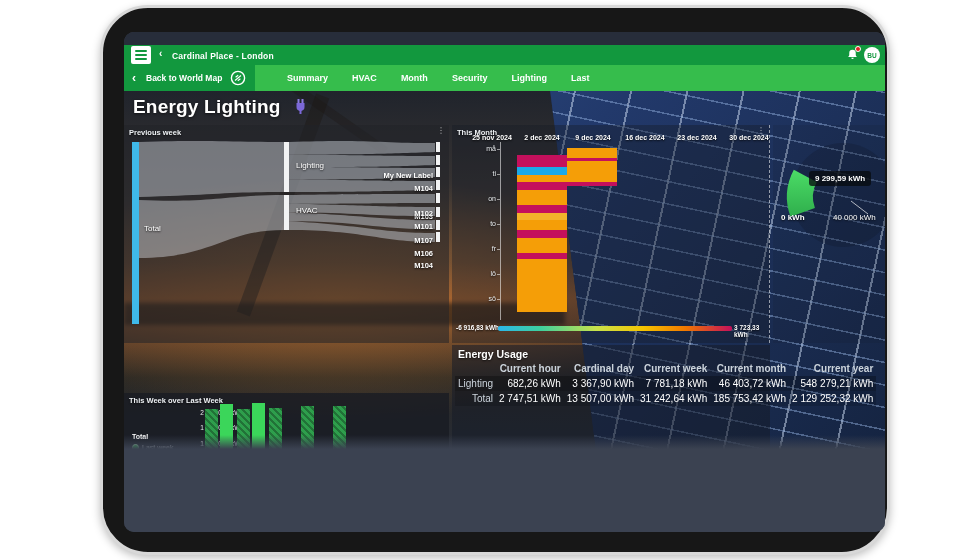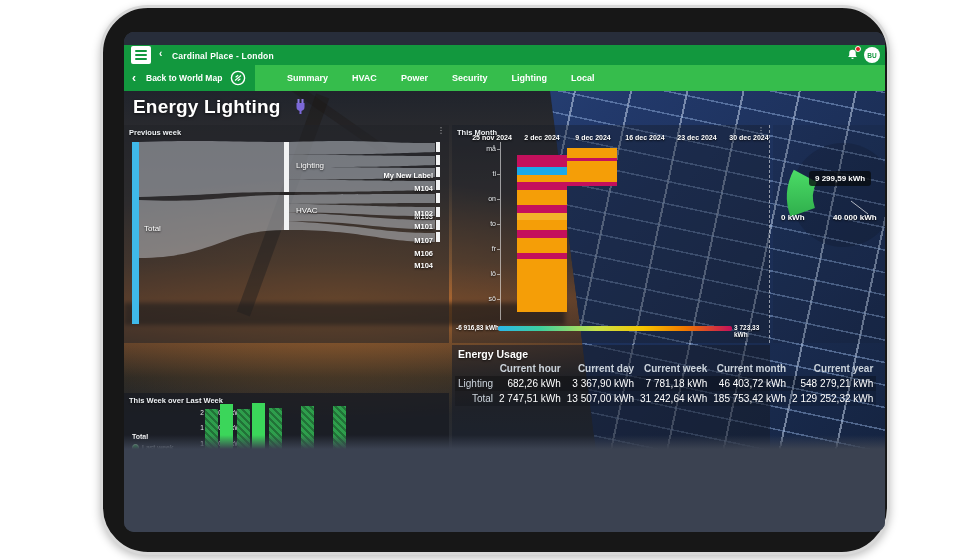--- a/index.html
+++ b/index.html
@@ -76,21 +76,21 @@
   .m-tick{position:absolute;left:45px;width:3px;height:1px;background:rgba(255,255,255,.55);}
   .m-legend-bar{position:absolute;left:46px;top:201px;width:234px;height:5px;border-radius:2px;
      background:linear-gradient(90deg,#2bb7ea 0%,#3ecf9e 18%,#c8e24b 42%,#f5c400 62%,#f07800 80%,#c4105c 100%);}
   .m-legend-min{position:absolute;left:4px;top:199px;font-size:6.5px;font-weight:bold;color:#fff;text-shadow:0 1px 2px rgba(0,0,0,.8);}
   .m-legend-max{position:absolute;left:282px;top:199px;font-size:6.5px;font-weight:bold;color:#fff;text-shadow:0 1px 2px rgba(0,0,0,.8);}
 
   
   .g-tooltip{position:absolute;left:36px;top:46px;padding:3px 6px;background:rgba(8,12,16,.78);border-radius:3px;
              font-size:8px;font-weight:bold;color:#fff;white-space:nowrap;}
   .g-min{position:absolute;left:8px;top:88px;font-size:8px;font-weight:bold;color:#fff;text-shadow:0 1px 2px rgba(0,0,0,.8);}
-  .g-max{position:absolute;left:60px;top:88px;font-size:8px;font-weight:bold;color:#fff;text-shadow:0 1px 2px rgba(0,0,0,.8);white-space:nowrap;}
+  .g-max{position:absolute;left:60px;top:88px;font-size:8px;font-weight:normal;color:#fff;text-shadow:0 1px 2px rgba(0,0,0,.8);white-space:nowrap;}
 
   
   .w-ylab{position:absolute;left:58px;width:62px;text-align:right;font-size:6.5px;color:#e8ecef;}
   .w-axis{position:absolute;left:130px;top:83px;width:192px;height:1px;background:rgba(255,255,255,.55);}
   .w-xtick{position:absolute;top:84px;width:1px;height:3px;background:rgba(255,255,255,.55);}
   .w-xlab{position:absolute;top:88px;transform:translateX(-50%);font-size:5.5px;color:#dfe4e9;writing-mode:vertical-rl;}
   .wbar{position:absolute;}
   .hatch{background-image:repeating-linear-gradient(45deg,rgba(0,0,0,.28) 0 2px,transparent 2px 5px);}
   .w-leg-title{position:absolute;left:8px;top:40px;font-size:7px;font-weight:bold;color:#fff;}
   .w-leg-item{position:absolute;left:8px;display:flex;align-items:center;gap:3px;font-size:7px;color:#e8ecef;}
@@ -135,24 +135,24 @@
       <span class="back-chev">‹</span>
       <span class="back-label">Back to World Map</span>
       <svg class="nav-logo" viewBox="0 0 16 16">
         <circle cx="8" cy="8" r="6.6" fill="none" stroke="#fff" stroke-width="1.4"></circle>
         <path d="M5 10.5 L11 5.5 M5.6 7.2 L8.2 5.2 M7.8 10.8 L10.4 8.8" stroke="#fff" stroke-width="1.1" fill="none"></path>
       </svg>
     </div>
     <div class="nav-tabs">
       <span class="nav-tab">Summary</span>
       <span class="nav-tab">HVAC</span>
-      <span class="nav-tab">Power</span>
+      <span class="nav-tab">Month</span>
       <span class="nav-tab">Security</span>
       <span class="nav-tab">Lighting</span>
-      <span class="nav-tab">Local</span>
+      <span class="nav-tab">Last</span>
     </div>
   </div>
 
   <div class="main">
     <div class="glow"></div>
     <div class="treeline"></div>
     <div class="mast"></div>
     <div class="blade"></div>
     <div class="bg-solar"></div>
 
@@ -308,21 +308,21 @@
           </div>
     </div>
 
     <div class="panel p-usage">
       <div class="u-title">Energy Usage</div>
       <table class="u-table">
         <tbody>
               <tr>
           <th style="width:46px"></th>
           <th>Current hour</th>
-          <th>Current day</th>
+          <th>Cardinal day</th>
           <th>Current week</th>
           <th>Current month</th>
           <th>Current year</th>
         </tr>
         <tr class="odd">
           <td class="rowlab">Lighting</td>
           <td>682,26 kWh</td>
           <td>3 367,90 kWh</td>
           <td>7 781,18 kWh</td>
           <td>46 403,72 kWh</td>

